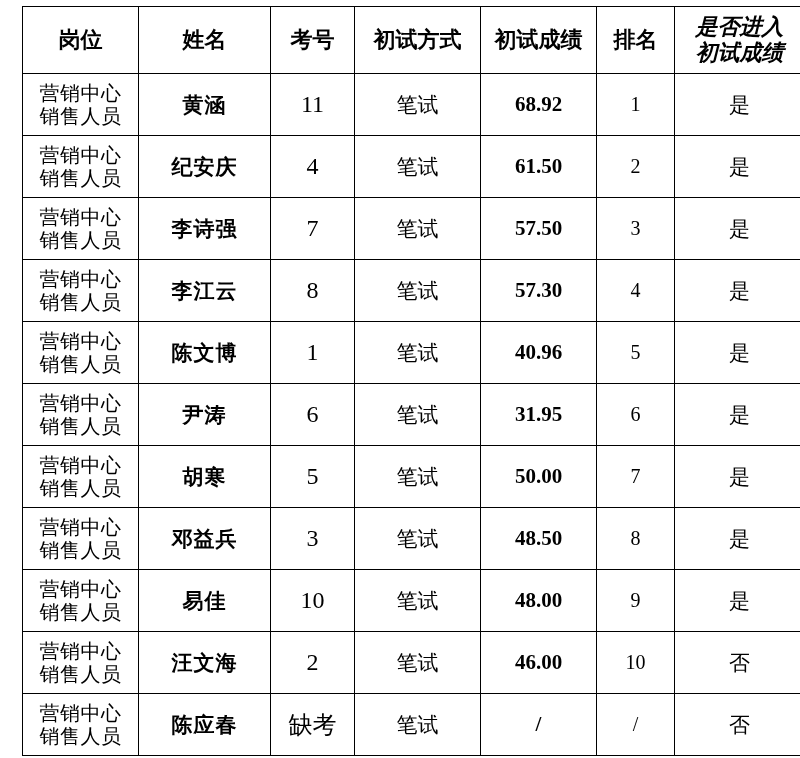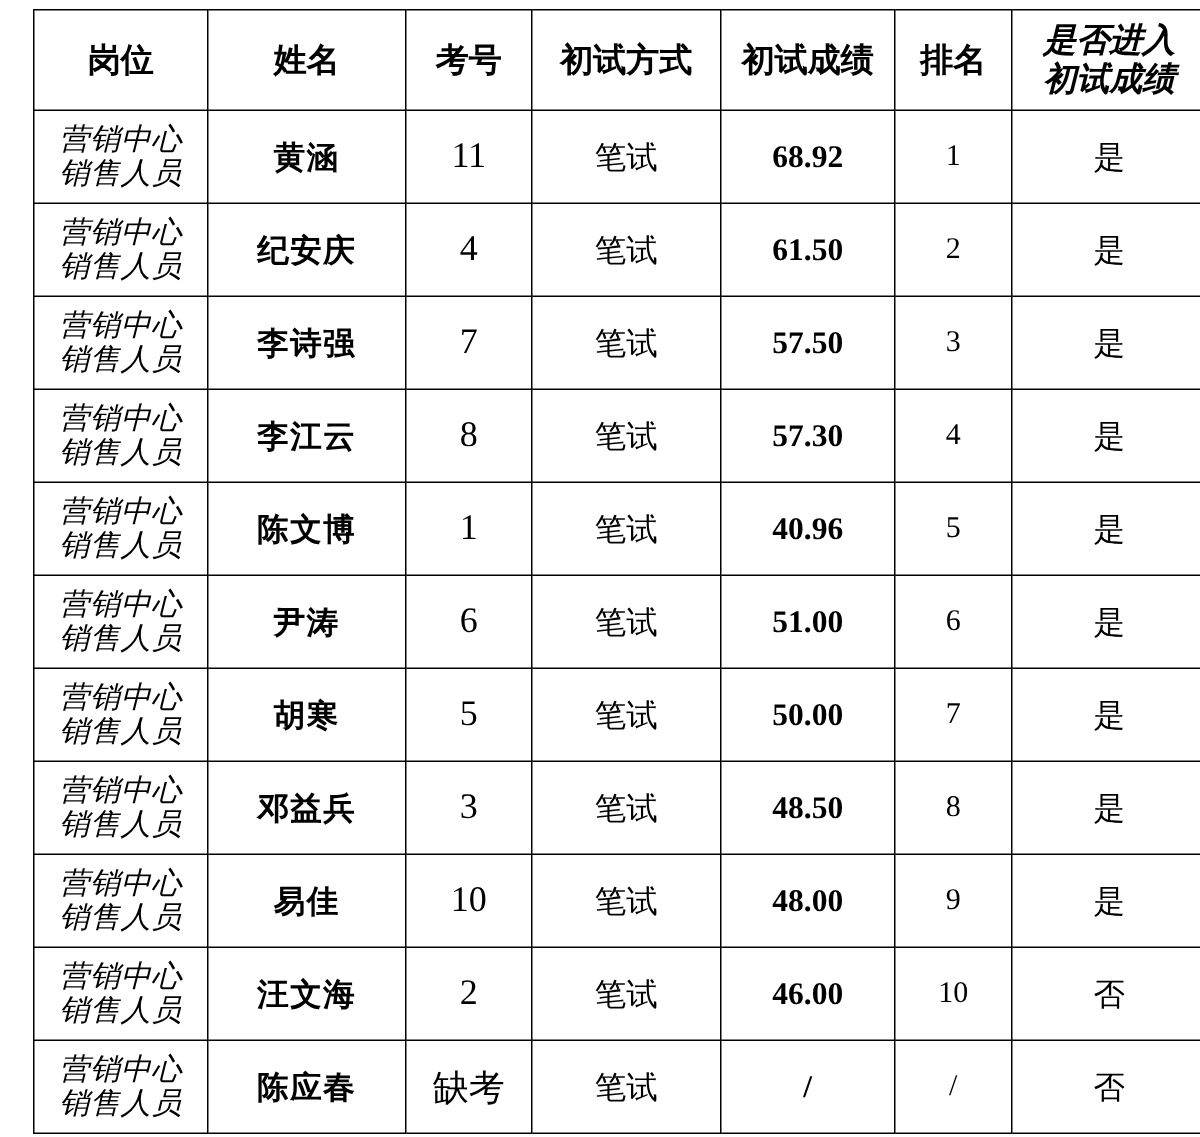--- a/index.html
+++ b/index.html
@@ -42,21 +42,20 @@
     line-height: 1.15;
   }
   tbody td {
     height: 61px;
     font-size: 21px;
   }
   td.post-cell {
     font-size: 20px;
     line-height: 1.12;
     letter-spacing: 0.5px;
-    font-style: italic;
   }
   td.name-cell {
     font-size: 21px;
     letter-spacing: 1px;
     font-weight: bold;
   }
   td.num-cell {
     font-size: 24px;
     font-family: "Liberation Serif", "DejaVu Serif", serif;
   }
@@ -177,21 +176,21 @@
         <td class="pass-cell">是</td>
       </tr>
       <tr>
         <td class="post-cell">
           <span class="post-line">营销中心</span>
           <span class="post-line">销售人员</span>
         </td>
         <td class="name-cell">尹涛</td>
         <td class="num-cell">6</td>
         <td class="mode-cell">笔试</td>
-        <td class="score-cell">51.00</td>
+        <td class="score-cell">31.95</td>
         <td class="rank-cell">6</td>
         <td class="pass-cell">是</td>
       </tr>
       <tr>
         <td class="post-cell">
           <span class="post-line">营销中心</span>
           <span class="post-line">销售人员</span>
         </td>
         <td class="name-cell">胡寒</td>
         <td class="num-cell">5</td>

